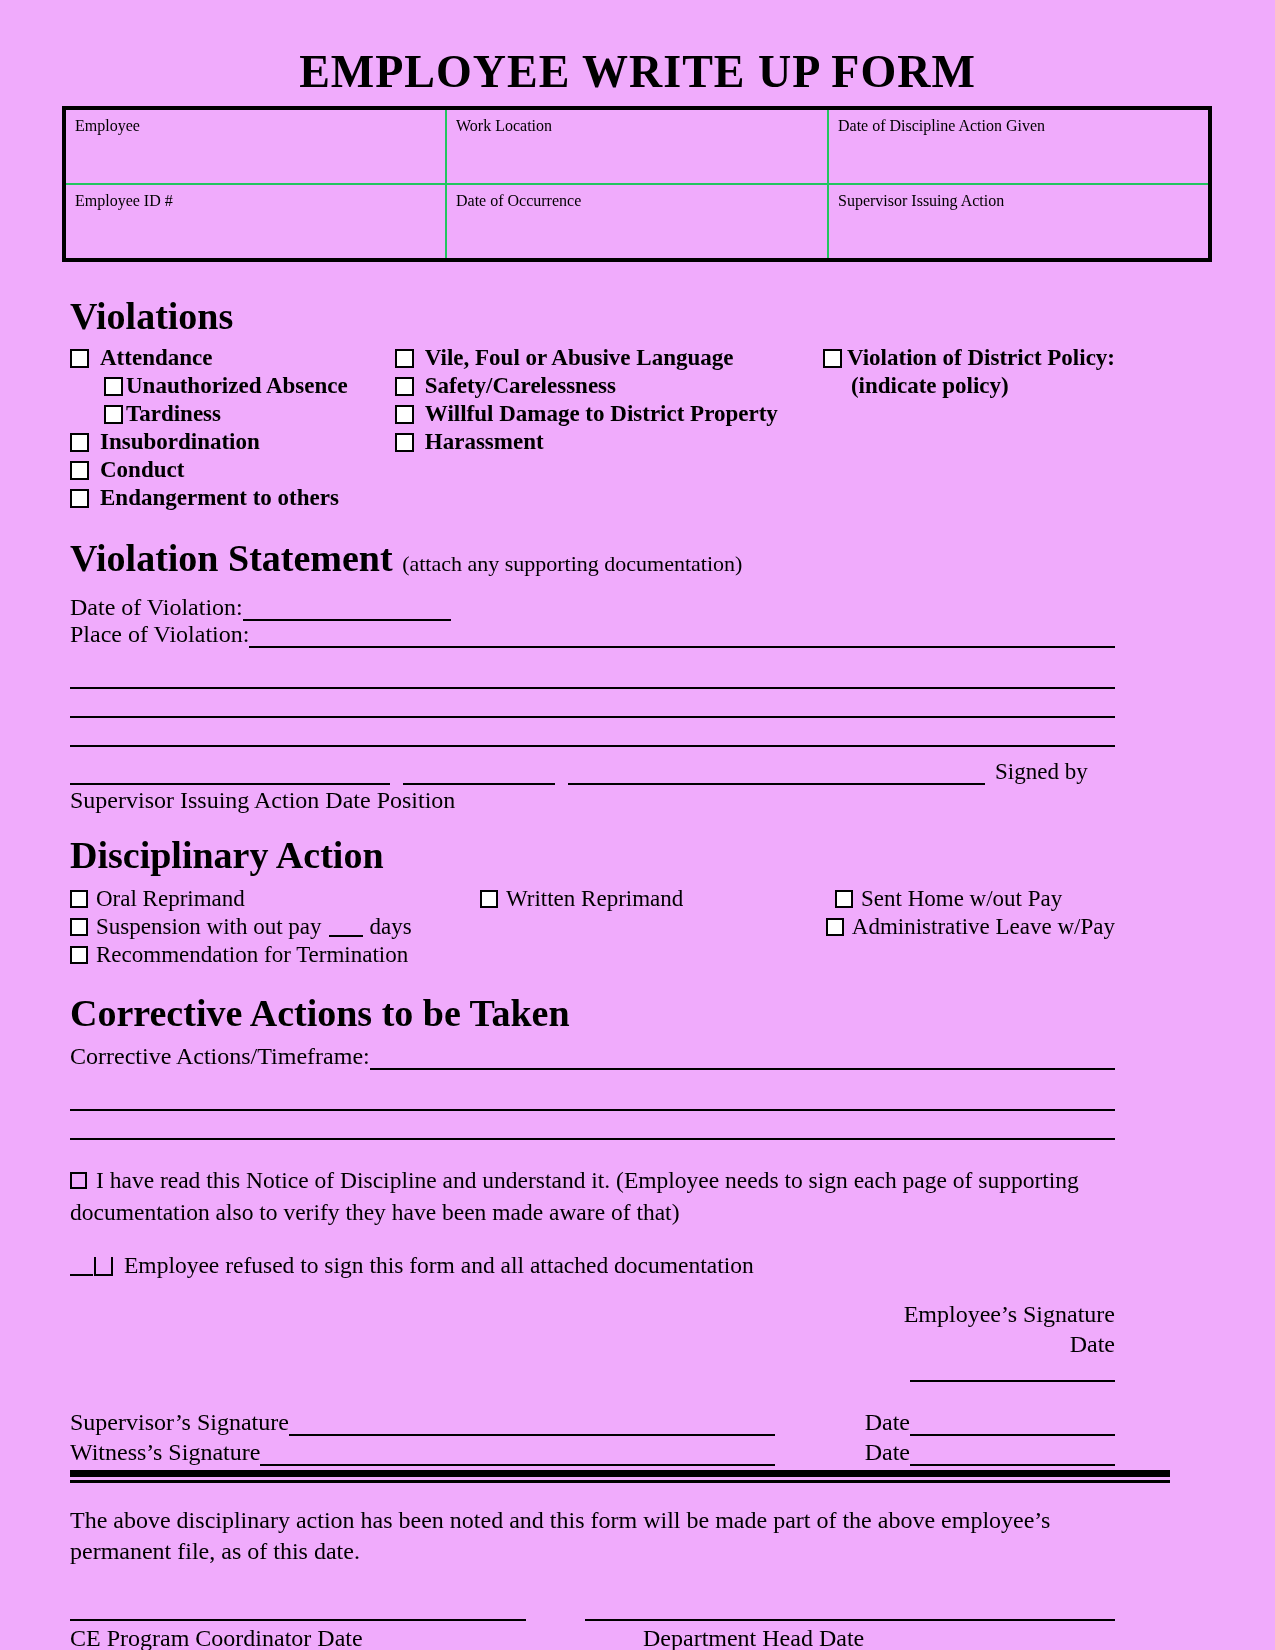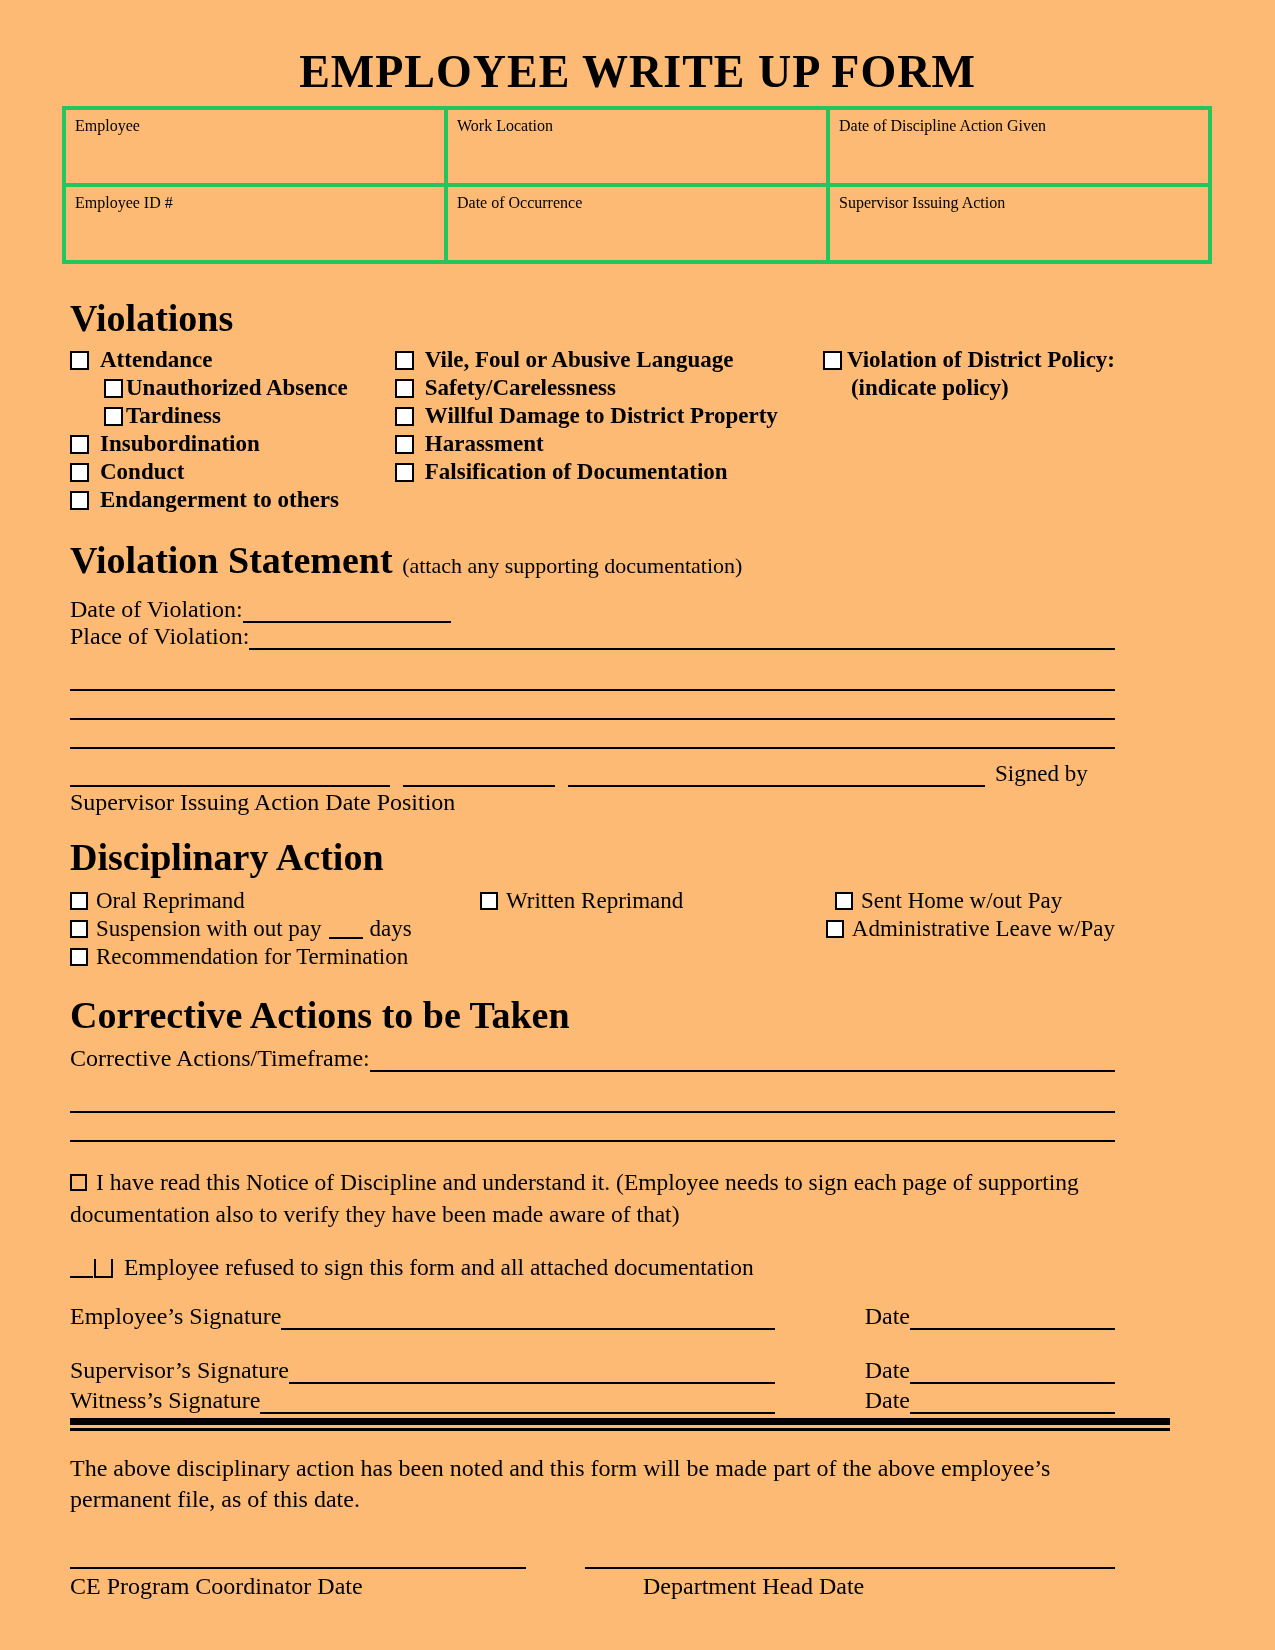--- a/index.html
+++ b/index.html
@@ -1,33 +1,33 @@
 <!DOCTYPE html>
 <html><head>
 <meta charset="utf-8">
 <style>
   html,body { margin:0; padding:0; background:#888; }
   .page {
-    width:1275px; height:1650px; background:#fdba74; color:#000;
+    width:1275px; height:1650px; background:#f0abfc; color:#000;
     font-family:"Liberation Serif", serif;
     position:relative; margin:0 auto; box-sizing:border-box;
     padding-top:46px; overflow:hidden;
   }
   .title {
     text-align:center; font-size:46px; font-weight:bold; letter-spacing:1px;
     line-height:52px; margin:0;
   }
   
   table.hdr {
     border-collapse:collapse; margin:8px 0 0 62px;
     width:1150px; table-layout:fixed;
     border:4px solid #000;
   }
   table.hdr td {
-    border:4px solid #22c55e; vertical-align:top;
+    border:2px solid #22c55e; vertical-align:top;
     font-size:16px; padding:7px 9px; height:59px;
   }
   .content { margin-left:70px; width:1045px; }
   h2.sec {
     font-size:38px; font-weight:bold; line-height:40px; margin:0;
   }
   .sec-note { font-size:22px; font-weight:normal; letter-spacing:0; }
   
   .cb { width:19px; height:19px; border:2px solid #000; display:inline-block; flex:none; background:#fff; box-sizing:border-box; }
   
@@ -141,24 +141,20 @@
           <span>Safety/Carelessness</span>
         </div>
         <div class="vitem">
           <span class="cb"></span>
           <span>Willful Damage to District Property</span>
         </div>
         <div class="vitem">
           <span class="cb"></span>
           <span>Harassment</span>
         </div>
-        <div class="vitem">
-          <span class="cb"></span>
-          <span>Falsification of Documentation</span>
-        </div>
       </div>
 
       <div class="vio-col3">
         <div class="vitem tight">
           <span class="cb"></span>
           <span>Violation of District Policy:</span>
         </div>
         <div class="vio-note">(indicate policy)</div>
       </div>
     </div>
@@ -234,21 +230,21 @@
     <div class="line-full" style="margin-top:12px;"></div>
     <div class="line-full"></div>
 
     <p class="ack"><span class="cb-inline"></span><span>I have read this Notice of Discipline and understand it. (Employee needs to sign each page of supporting documentation also to verify they have been made aware of that)</span></p>
 
     <div class="refused-row">
       <span class="refused-glyph"></span>
       <span>Employee refused to sign this form and all attached documentation</span>
     </div>
 
-    <div class="sigrow" style="margin-top:20px;">
+    <div class="sigrow" style="margin-top:20px;flex-direction:column;">
       <span>Employee’s Signature</span>
       <span class="bl sig-bl"></span>
       <span>Date</span>
       <span class="bl date-bl"></span>
     </div>
 
     <div class="sigrow" style="margin-top:26px;">
       <span>Supervisor’s Signature</span>
       <span class="bl sig-bl"></span>
       <span>Date</span>

